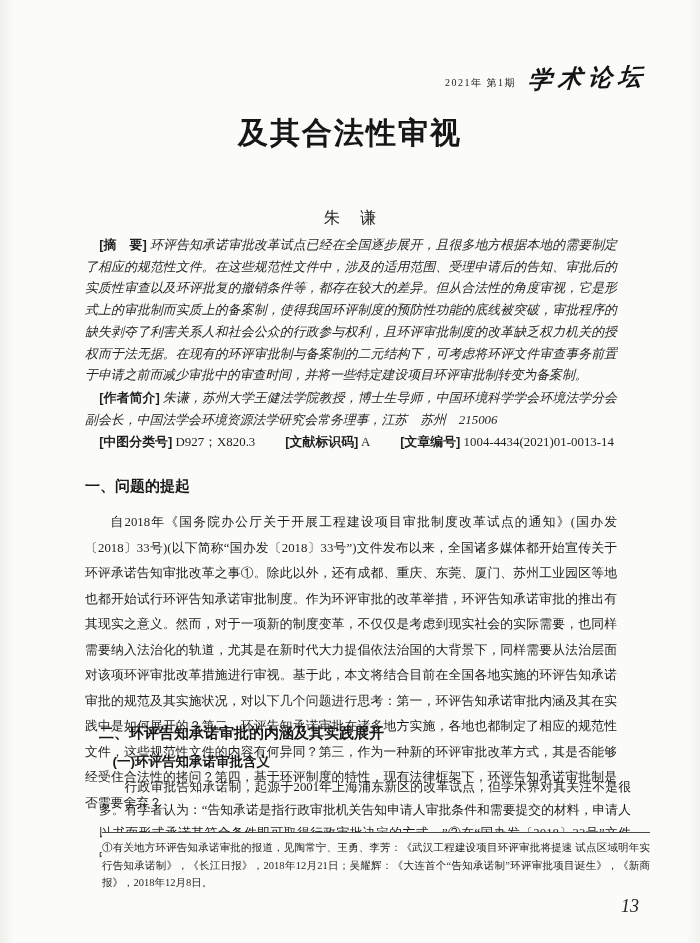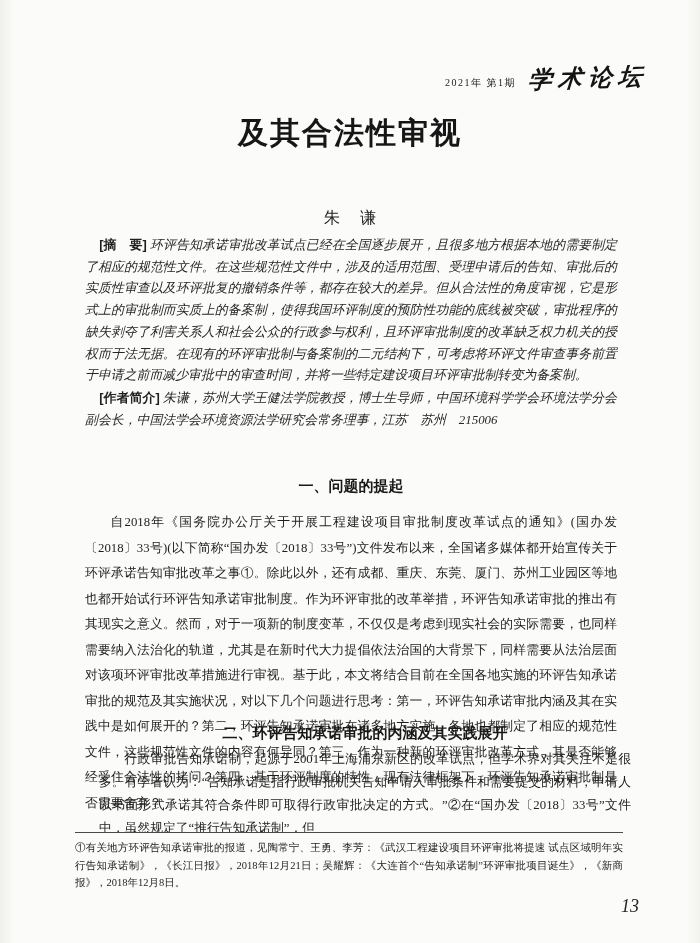--- a/index.html
+++ b/index.html
@@ -35,37 +35,37 @@
   }
   .meta { position:absolute; top:234px; left:85px; width:532px; font-size:12.9px; line-height:21.7px; }
   .meta p { margin:0; text-indent:1.1em; text-align:justify; }
   .meta-label { font-family:"Liberation Sans", sans-serif; font-weight:bold; font-style:normal; }
   .kai { font-style:italic; color:#262626; }
   .clc .val { font-style:normal; }
   .clc .gap { margin-right:30px; }
   .sec1 { position:absolute; top:477px; left:85px; width:532px; }
   .sec2 { position:absolute; top:724px; left:99px; width:532px; }
   .sec-heading {
-    margin:0; text-align:center;
+    margin:0; 
     font-family:"Liberation Sans", sans-serif;
     font-weight:bold; font-size:15px; color:#181818;
   }
   .body-par {
     margin:14px 0 0 0;
     font-size:12.8px; line-height:25.5px;
     text-align:justify; text-indent:2em; color:#1e1e1e;
   }
   .sub-heading {
     margin:10px 0 0 0; text-indent:1em;
     font-family:"Liberation Sans", sans-serif;
     font-weight:bold; font-size:13.5px; color:#181818;
   }
   .sec2 .body-par { margin-top:5px; line-height:23px; }
   .footnotes {
-    position:absolute; top:832px; left:75px; width:548px; height:90px;
+    position:absolute; top:832px; left:102px; width:548px; height:90px;
     background:#fbfbf9;
     border-top:1px solid #4a4a4a;
     padding-top:6px;
     font-size:10.5px; line-height:17.5px; color:#242424;
   }
   .footnotes p { margin:0; text-align:justify; }
   .pageno { position:absolute; top:896px; left:621px; font-size:18px; color:#222;font-style:italic; }
 </style>
 </head>
 <body>
@@ -78,29 +78,31 @@
 
   <div class="title">
     <div>及其合法性审视</div>
   </div>
 
   <div class="author">朱　谦</div>
 
   <div class="meta">
     <p><span class="meta-label">[摘　要]</span> <span class="kai">环评告知承诺审批改革试点已经在全国逐步展开，且很多地方根据本地的需要制定了相应的规范性文件。在这些规范性文件中，涉及的适用范围、受理申请后的告知、审批后的实质性审查以及环评批复的撤销条件等，都存在较大的差异。但从合法性的角度审视，它是形式上的审批制而实质上的备案制，使得我国环评制度的预防性功能的底线被突破，审批程序的缺失剥夺了利害关系人和社会公众的行政参与权利，且环评审批制度的改革缺乏权力机关的授权而于法无据。在现有的环评审批制与备案制的二元结构下，可考虑将环评文件审查事务前置于申请之前而减少审批中的审查时间，并将一些特定建设项目环评审批制转变为备案制。</span></p>
     <p><span class="meta-label">[作者简介]</span> <span class="kai">朱谦，苏州大学王健法学院教授，博士生导师，中国环境科学学会环境法学分会副会长，中国法学会环境资源法学研究会常务理事，江苏　苏州　215006</span></p>
+    <p class="clc"><span class="meta-label">[中图分类号]</span> <span class="val gap">D927；X820.3</span><span class="meta-label">[文献标识码]</span> <span class="val gap">A</span><span class="meta-label">[文章编号]</span> <span class="val">1004-4434(2021)01-0013-14</span></p>
   </div>
 
   <div class="sec1">
     <p class="sec-heading">一、问题的提起</p>
     <p class="body-par">自2018年《国务院办公厅关于开展工程建设项目审批制度改革试点的通知》(国办发〔2018〕33号)(以下简称“国办发〔2018〕33号”)文件发布以来，全国诸多媒体都开始宣传关于环评承诺告知审批改革之事①。除此以外，还有成都、重庆、东莞、厦门、苏州工业园区等地也都开始试行环评告知承诺审批制度。作为环评审批的改革举措，环评告知承诺审批的推出有其现实之意义。然而，对于一项新的制度变革，不仅仅是考虑到现实社会的实际需要，也同样需要纳入法治化的轨道，尤其是在新时代大力提倡依法治国的大背景下，同样需要从法治层面对该项环评审批改革措施进行审视。基于此，本文将结合目前在全国各地实施的环评告知承诺审批的规范及其实施状况，对以下几个问题进行思考：第一，环评告知承诺审批内涵及其在实践中是如何展开的？第二，环评告知承诺审批在诸多地方实施，各地也都制定了相应的规范性文件，这些规范性文件的内容有何异同？第三，作为一种新的环评审批改革方式，其是否能够经受住合法性的拷问？第四，基于环评制度的特性，现有法律框架下，环评告知承诺审批制是否需要舍弃？</p>
   </div>
 
   <div class="sec2">
     <p class="sec-heading">二、环评告知承诺审批的内涵及其实践展开</p>
+    <p class="sub-heading">(一)环评告知承诺审批含义</p>
     <p class="body-par">行政审批告知承诺制，起源于2001年上海浦东新区的改革试点，但学术界对其关注不是很多。有学者认为：“告知承诺是指行政审批机关告知申请人审批条件和需要提交的材料，申请人以书面形式承诺其符合条件即可取得行政审批决定的方式。”②在“国办发〔2018〕33号”文件中，虽然规定了“推行告知承诺制”，但</p>
   </div>
 
   <div class="footnotes">
     <p>①有关地方环评告知承诺审批的报道，见陶常宁、王勇、李芳：《武汉工程建设项目环评审批将提速 试点区域明年实行告知承诺制》，《长江日报》，2018年12月21日；吴耀辉：《大连首个“告知承诺制”环评审批项目诞生》，《新商报》，2018年12月8日。</p>
   </div>
 
   <div class="pageno">13</div>
 
 </div>

